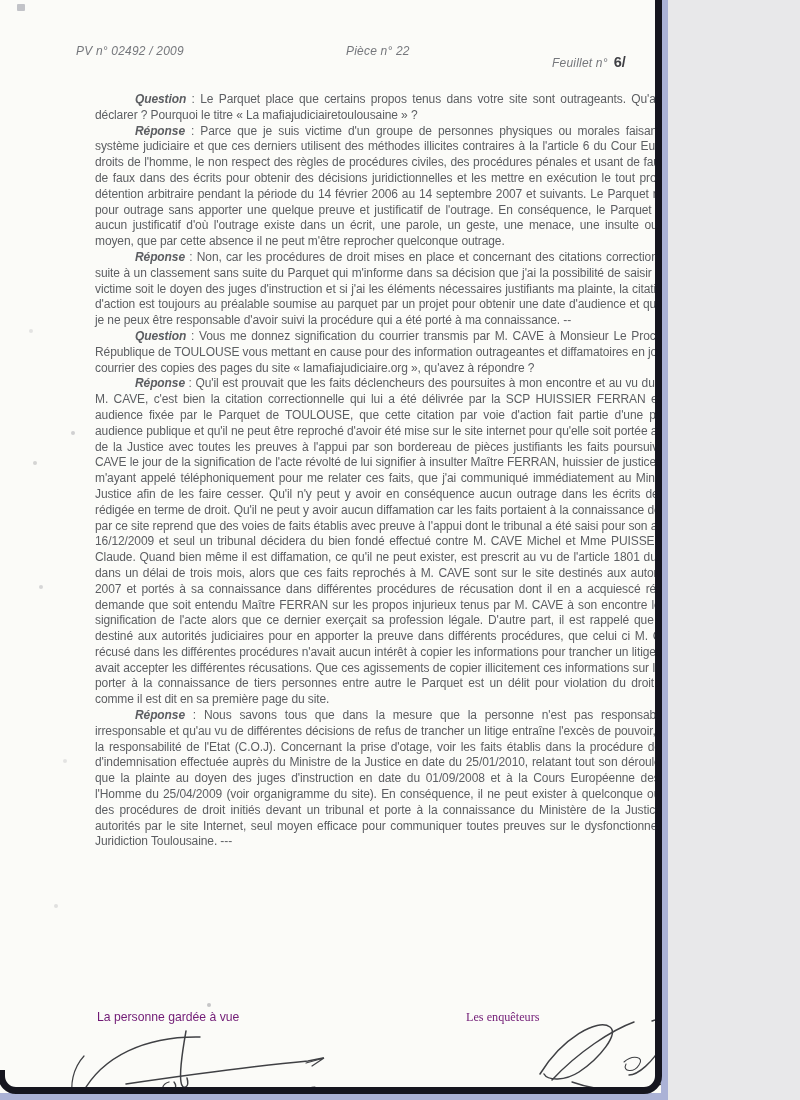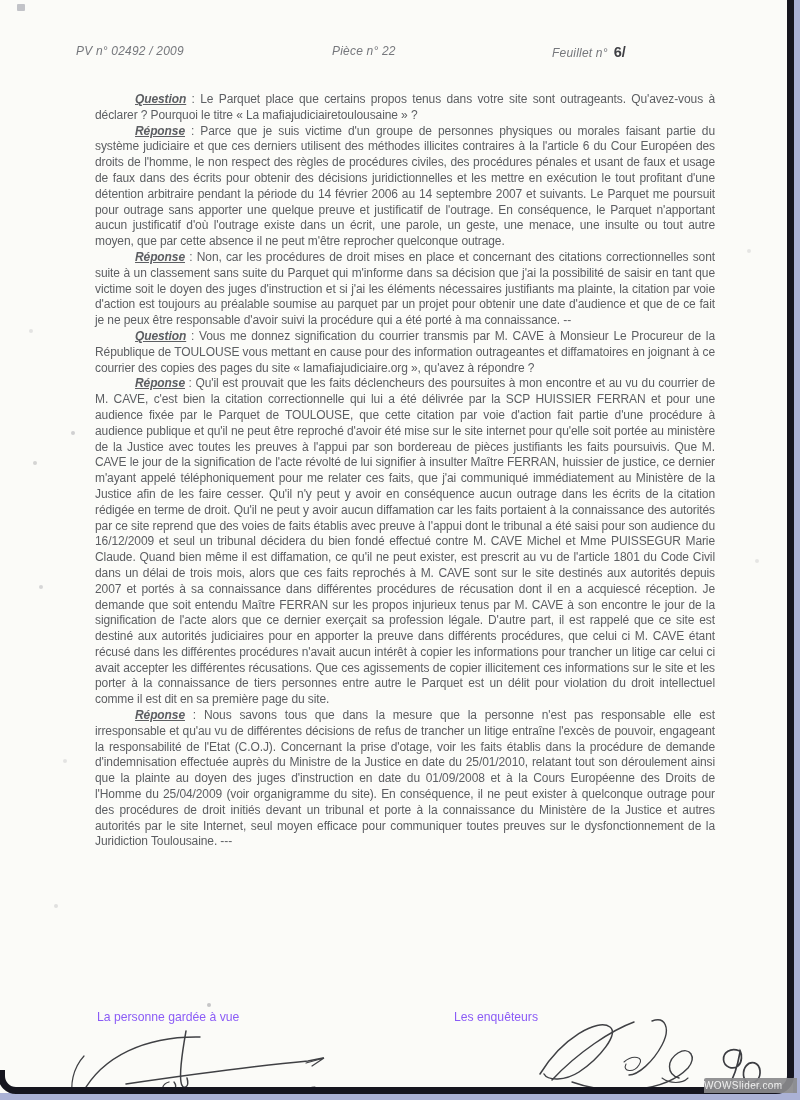--- a/index.html
+++ b/index.html
@@ -5,53 +5,53 @@
   :root{
     --paper:#fbfbf8;
     --ink:#5b5d61;
     --frame-dark:#15151f;
     --frame-light:#abb2d6;
     --watermark-bg:#8b8b8d;
     --watermark-text:#f2f2f2;
   }
   html,body{margin:0;padding:0;background:#e8e8ea;}
   .stage{
-    position:relative;width:800px;height:1100px;overflow:hidden;
+    position:relative;width:668px;height:1100px;overflow:hidden;
     background:var(--paper);
     font-family:"Liberation Sans",sans-serif;
   }
   
   .hdr{
     position:absolute;top:44px;font-style:italic;font-size:12px;
     color:#75777c;letter-spacing:.2px;white-space:nowrap;
     filter:blur(.25px);
   }
   .hdr-pv{left:76px;}
-  .hdr-piece{left:332px;}
-  .hdr-feuillet{left:552px;}
+  .hdr-piece{left:346px;}
+  .hdr-feuillet{left:552px;margin-top:10px;}
   .feuillet-num{
     font-style:normal;font-weight:bold;color:#3e3f44;font-size:14.5px;
     margin-left:6px;letter-spacing:0;
   }
   
   .doc-body{
     position:absolute;left:95px;top:92px;width:620px;
     color:var(--ink);font-size:12px;line-height:15.8px;
     letter-spacing:-.1px;text-align:justify;
     filter:blur(.24px) contrast(.97);
   }
   .doc-body p{margin:0;text-indent:40px;}
-  .qlabel{font-style:italic;font-weight:bold;text-decoration:underline;}
+  .qlabel{font-style:italic;font-weight:bold;}
   
   .foot-label{
-    position:absolute;top:1010px;font-size:12.2px;color:#8b5cf6;
+    position:absolute;top:1010px;font-size:12.2px;color:#701a75;
     filter:blur(.24px);white-space:nowrap;
   }
   .foot-left{left:97px;}
-  .foot-right{left:454px;}
+  .foot-right{left:466px;font-family:Liberation Serif, serif;}
   .sig{position:absolute;}
   .sig path{fill:none;stroke:#3f4044;stroke-linecap:round;}
   .sig-left{left:68px;top:1030px;}
   .sig-right{left:534px;top:1018px;}
   .pagenum{position:absolute;left:716px;top:1046px;transform:rotate(4deg);}
   .pagenum path{fill:none;stroke:#3c3d42;stroke-width:1.7;stroke-linecap:round;}
   
   .corner-mark{
     position:absolute;left:17px;top:4px;width:8px;height:7px;
     background:#9396a0;opacity:.55;border-radius:1px;

